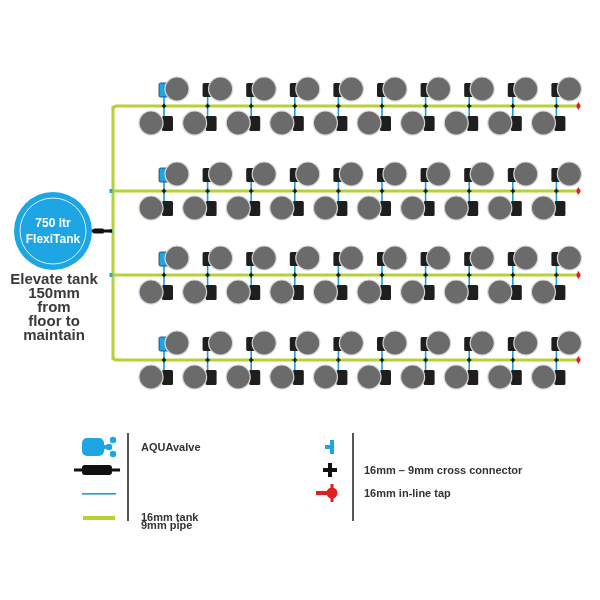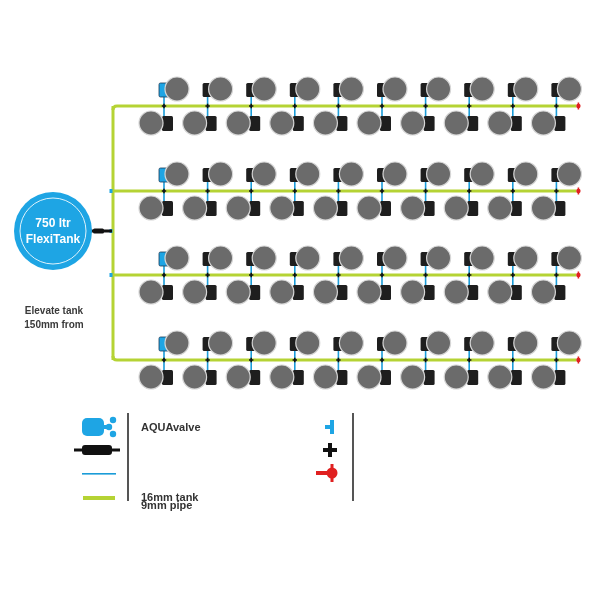--- a/index.html
+++ b/index.html
@@ -1,20 +1,20 @@
 <!DOCTYPE html>
 <html><head>
 <meta charset="utf-8">
 <style>
   html, body { margin: 0; padding: 0; background: #ffffff; }
   body { width: 600px; height: 600px; overflow: hidden; position: relative; font-family: "Liberation Sans", "DejaVu Sans", sans-serif; }
   #diagram { position: absolute; left: 0; top: 0; width: 600px; height: 420px; }
   .tank-text { font-weight: bold; fill: #ffffff; font-size: 12px; }
-  .note { position: absolute; left: 10px; top: 272px; width: 88px; text-align: center; font-size: 10px; font-weight: bold; color: #3a3a3a; line-height: 14px; margin-top: 32px; }
-  .legend { position: absolute; left: 0; top: 405px; width: 500px; height: 110px; }
+  .note { position: absolute; left: 10px; top: 272px; width: 88px; text-align: center; font-size: 15px; font-weight: bold; color: #3a3a3a; line-height: 14px; }
+  .legend { position: absolute; left: 0; top: 425px; width: 500px; height: 110px; }
   .leg-div { position: absolute; width: 1.5px; background: #555; }
   .leg-item { position: absolute; height: 20px; display: flex; align-items: center; }
   .leg-label { font-size: 11px; font-weight: bold; color: #333; white-space: nowrap; }
   .leg-icon { position: absolute; }
 </style>
 </head>
 <body>
 
 <svg id="diagram" viewBox="0 0 600 420" xmlns="http://www.w3.org/2000/svg">
 
@@ -293,20 +293,21 @@
     <circle id="tank-outer" cx="53" cy="231" r="39" fill="#1ea5e4"></circle>
     <circle cx="53" cy="231" r="33" fill="none" stroke="#ffffff" stroke-width="1" opacity="0.85"></circle>
     <text class="tank-text" x="53" y="227" text-anchor="middle">750 ltr</text>
     <text class="tank-text" x="53" y="243" text-anchor="middle">FlexiTank</text>
   </g>
 </svg>
 
 <div class="note">
   <div>Elevate tank</div>
   <div>150mm from</div>
+  <div>floor to maintain</div>
 </div>
 
 <div class="legend">
   <div class="leg-div" style="left:127px; top:8px; height:88px;"></div>
   <div class="leg-div" style="left:352px; top:8px; height:88px;"></div>
 
   <svg class="leg-icon" style="left:80px; top:11px;" width="40" height="22" viewBox="0 0 40 22">
     <rect x="2" y="2" width="22" height="18" rx="5" fill="#1ea5e4"></rect>
     <rect x="22" y="9" width="6" height="4" fill="#1ea5e4"></rect>
     <circle cx="33" cy="4" r="3.2" fill="#1ea5e4"></circle>
@@ -338,19 +339,25 @@
 
   <svg class="leg-icon" style="left:324px; top:14px;" width="12" height="16" viewBox="0 0 12 16">
     <rect x="6" y="1" width="4" height="14" fill="#1ea5e4"></rect>
     <rect x="1" y="6" width="6" height="4" fill="#1ea5e4"></rect>
   </svg>
 
   <svg class="leg-icon" style="left:323px; top:38px;" width="14" height="14" viewBox="0 0 14 14">
     <rect x="5" y="0" width="4" height="14" fill="#111"></rect>
     <rect x="0" y="5" width="14" height="4" fill="#111"></rect>
   </svg>
+  <div class="leg-item" style="left:364px; top:35px;">
+    <span class="leg-label">16mm – 9mm cross connector</span>
+  </div>
 
   <svg class="leg-icon" style="left:316px; top:58px;" width="24" height="20" viewBox="0 0 24 20">
     <rect x="0" y="8" width="14" height="4" fill="#e02020"></rect>
     <circle cx="16" cy="10" r="5.5" fill="#e02020"></circle>
     <rect x="14.5" y="1" width="3" height="18" fill="#e02020"></rect>
   </svg>
+  <div class="leg-item" style="left:364px; top:58px;">
+    <span class="leg-label">16mm in-line tap</span>
+  </div>
 </div>
 
 </body></html>

